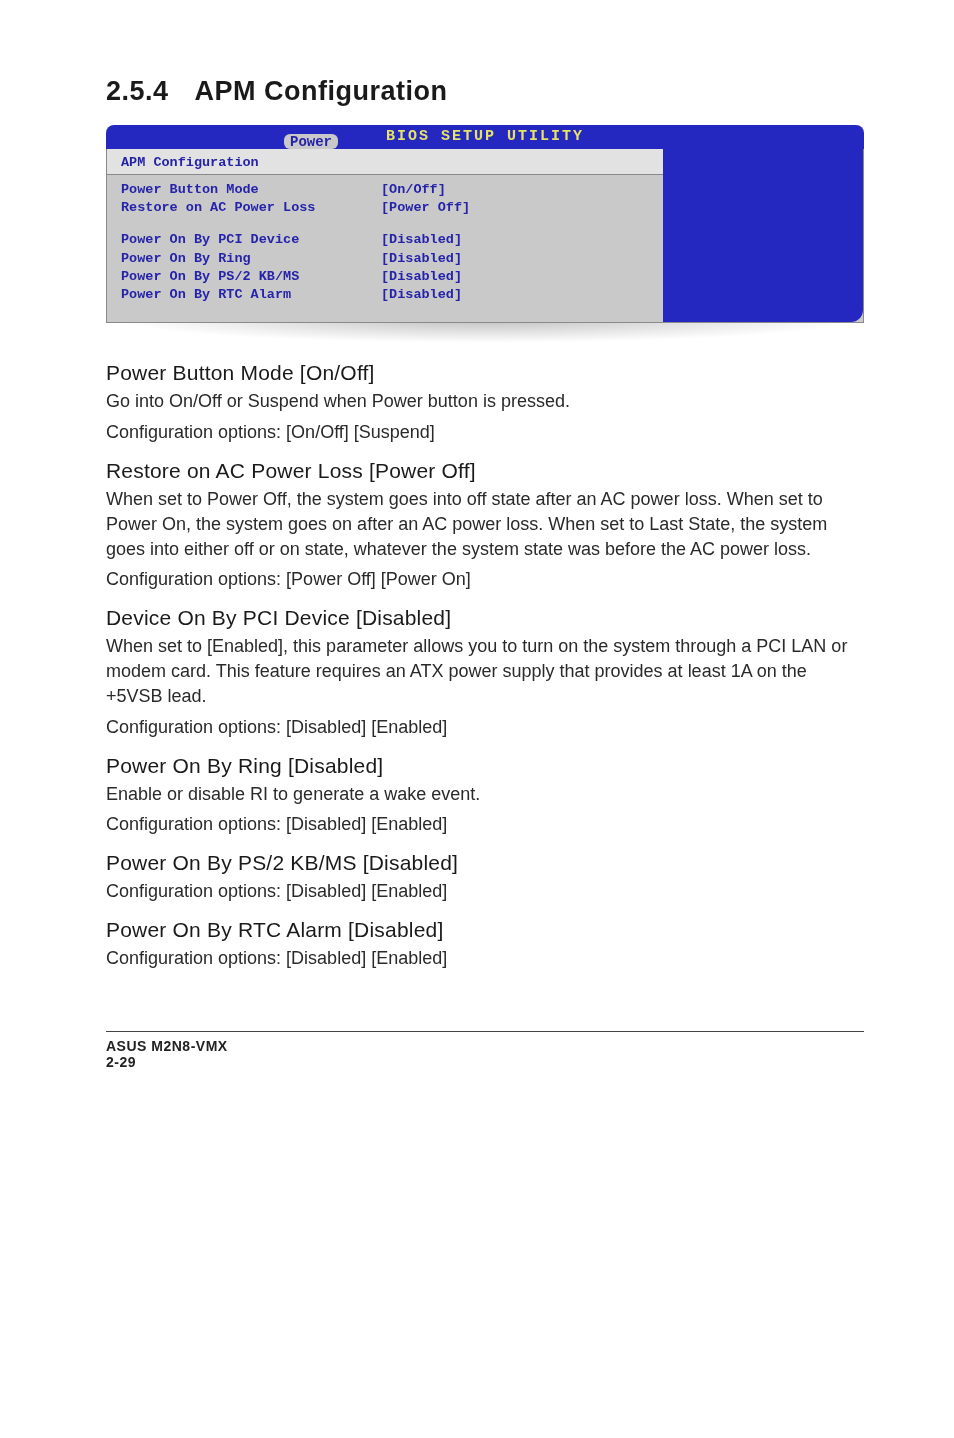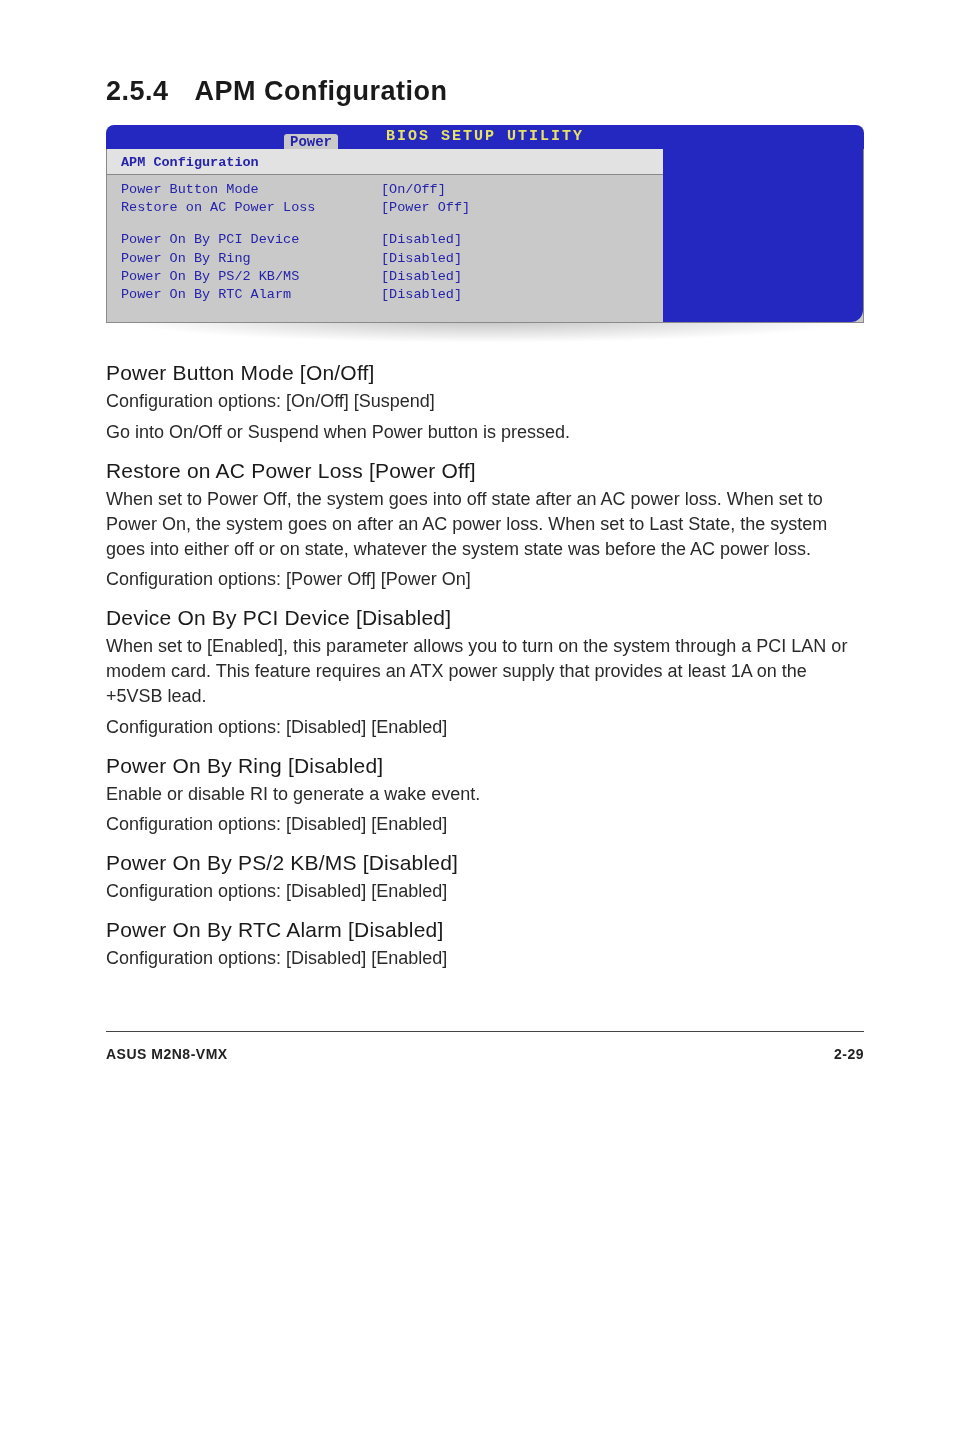--- a/index.html
+++ b/index.html
@@ -55,20 +55,21 @@
     background: #c9c9c9;
     color: #2523a9;
     font-family: "Courier New", monospace;
     font-weight: 700;
     font-size: 14px;
     padding: 1px 6px 0 6px;
     height: 14px;
     line-height: 14px;
     border-top-left-radius: 3px;
     border-top-right-radius: 3px;
+    border-radius: 6px;
   }
   .bios-body {
     display: flex;
     background: #c9c9c9;
     border: 1px solid #8a8a8a;
     border-top: none;
     position: relative;
   }
   .bios-left {
     flex: 1;
@@ -84,21 +85,21 @@
     color: #2523a9;
     font-family: "Courier New", monospace;
     font-weight: 700;
     font-size: 13.5px;
     padding: 6px 14px 4px 14px;
     border-bottom: 1px solid #888;
   }
   .bios-rows {
     padding: 6px 14px 18px 14px;
     font-family: "Courier New", monospace;
-    font-weight: 400;
+    font-weight: 700;
     font-size: 13.5px;
     color: #2523a9;
     line-height: 1.35;
   }
   .bios-row {
     display: flex;
   }
   .bios-row .label { width: 260px; }
   .bios-row .value { }
   .bios-shadow {
@@ -115,28 +116,29 @@
   }
   .body-p {
     font-size: 18px;
     line-height: 1.38;
     color: #2a2a2a;
     margin: 0 0 6px 0;
   }
   .footer {
     margin-top: 60px;
     border-top: 1px solid #444;
-    padding-top: 14px;
+    padding-top: 6px;
     display: flex;
     justify-content: space-between;
     font-family: "Arial Black", Arial, sans-serif;
     font-weight: 700;
     font-size: 14px;
     letter-spacing: 0.5px;
     color: #222;
+    flex-direction: column;
   }
 </style>
 </head>
 <body>
 
 <div class="page">
 
   <h2 class="h-section-num">
     <span class="num">2.5.4</span>
     <span>APM Configuration</span>
@@ -177,22 +179,22 @@
             <span class="value">[Disabled]</span>
           </div>
         </div>
       </div>
       <div class="bios-right"></div>
     </div>
     <div class="bios-shadow"></div>
   </div>
 
   <div class="subhead">Power Button Mode [On/Off]</div>
+  <p class="body-p">Go into On/Off or Suspend when Power button is pressed.</p>
   <p class="body-p">Configuration options: [On/Off] [Suspend]</p>
-  <p class="body-p">Go into On/Off or Suspend when Power button is pressed.</p>
 
   <div class="subhead">Restore on AC Power Loss [Power Off]</div>
   <p class="body-p">When set to Power Off, the system goes into off state after an AC power loss. When set to Power On, the system goes on after an AC power loss. When set to Last State, the system goes into either off or on state, whatever the system state was before the AC power loss.</p>
   <p class="body-p">Configuration options: [Power Off] [Power On]</p>
 
   <div class="subhead">Device On By PCI Device [Disabled]</div>
   <p class="body-p">When set to [Enabled], this parameter allows you to turn on the system through a PCI LAN or modem card. This feature requires an ATX power supply that provides at least 1A on the +5VSB lead.</p>
   <p class="body-p">Configuration options: [Disabled] [Enabled]</p>
 
   <div class="subhead">Power On By Ring [Disabled]</div>

